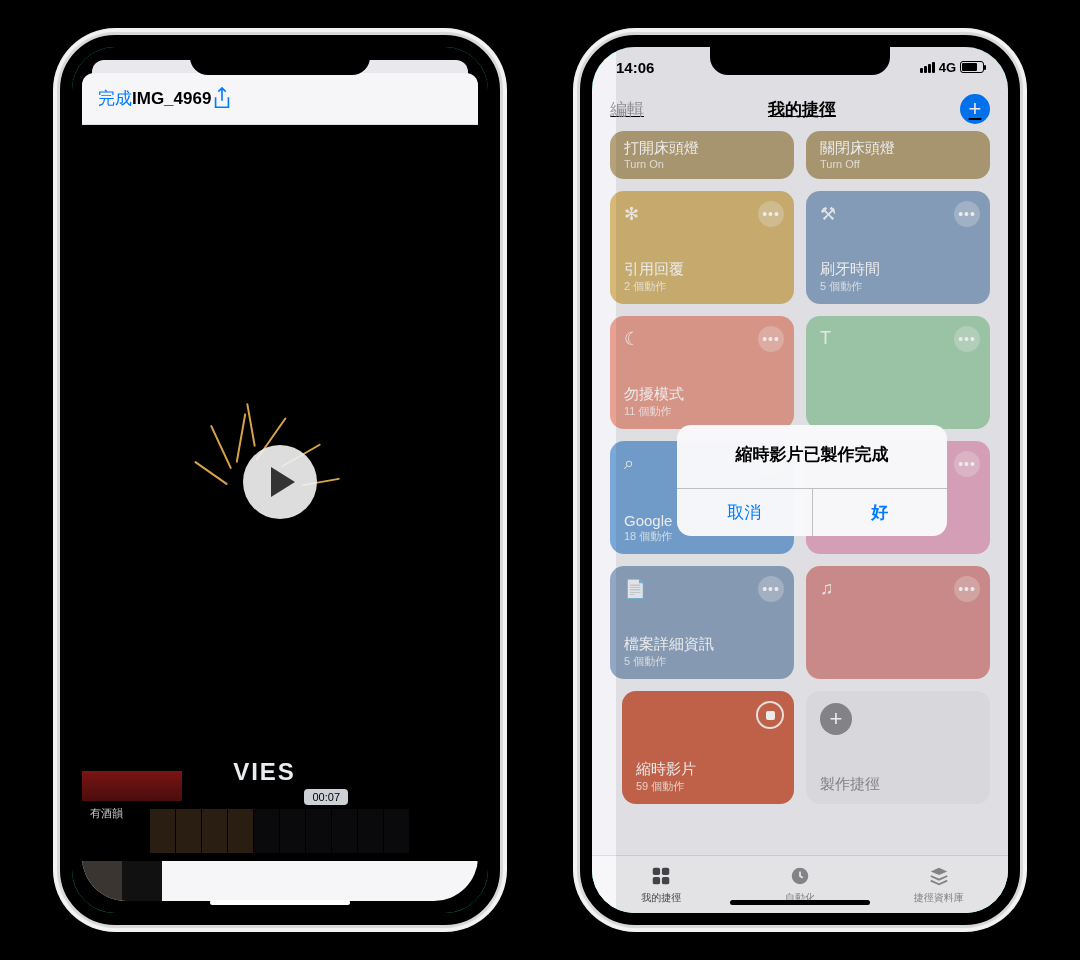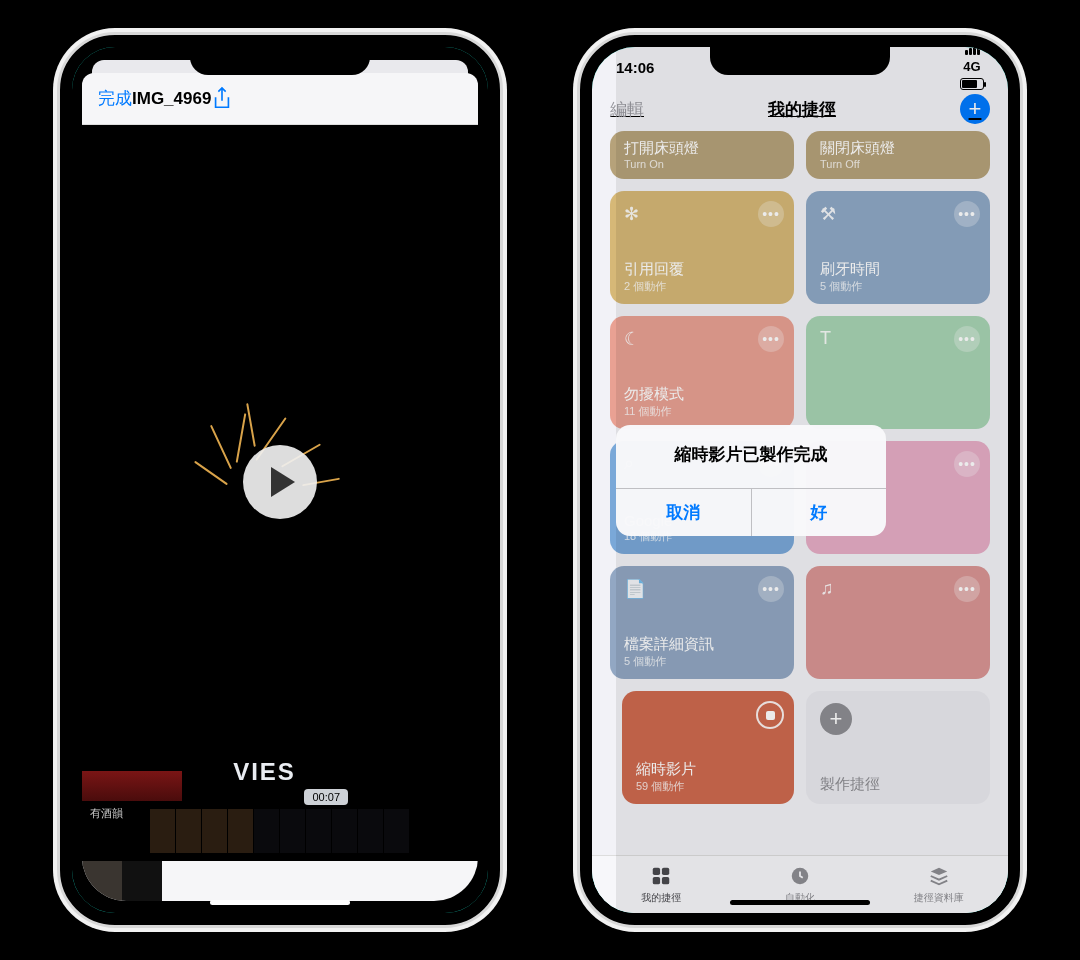--- a/index.html
+++ b/index.html
@@ -60,21 +60,21 @@
 .left .time-bubble { position: absolute; top: -12px; right: 130px; background: #cdd1d6; color: #000; font-size: 11px; padding: 2px 8px; border-radius: 4px; }
 .left .gallery-row { position: absolute; left: 0; right: 0; bottom: 0; height: 40px; background: #f6f6f8; display: flex; }
 .left .gallery-row .th { width: 40px; height: 40px; background: #111; }
 .left .gallery-row .th.light { background: #3a3530; }
 .left .red-banner { position: absolute; left: 0; bottom: 100px; width: 100px; height: 30px; background: linear-gradient(#7a1515,#4a0c0c); }
 .left .red-text { position: absolute; left: 8px; bottom: 80px; color: #ccc; font-size: 11px; }
 
 
 .right .screen { position: absolute; inset: 0; background: #f2f2f7; display: flex; flex-direction: column; }
 .right .statusbar { height: 40px; display: flex; align-items: center; justify-content: space-between; padding: 0 24px; font-size: 15px; font-weight: 600; color: #000; }
-.right .statusbar .r { display: flex; align-items: center; gap: 4px; font-size: 13px; flex-direction: column; }
+.right .statusbar .r { display: flex; align-items: center; gap: 4px; font-size: 13px; }
 .right .statusbar .bars { display: flex; gap: 1px; align-items: flex-end; }
 .right .statusbar .bars span { width: 3px; background: #000; border-radius: 1px; }
 .right .statusbar .bars span:nth-child(1){height:5px}.right .statusbar .bars span:nth-child(2){height:7px}.right .statusbar .bars span:nth-child(3){height:9px}.right .statusbar .bars span:nth-child(4){height:11px}
 .right .statusbar .batt { width: 24px; height: 12px; border: 1px solid #000; border-radius: 3px; position: relative; }
 .right .statusbar .batt::after { content:""; position:absolute; right:-3px; top:3px; width:2px; height:5px; background:#000; border-radius:1px; }
 .right .statusbar .batt .fill { position:absolute; left:1px; top:1px; bottom:1px; width:70%; background:#000; border-radius:1px; }
 .right .nav { height: 44px; display: flex; align-items: center; justify-content: space-between; padding: 0 18px; text-decoration: underline; }
 .right .nav .edit { color: #9a9aa0; font-size: 17px; }
 .right .nav .title { font-size: 17px; font-weight: 600; color: #000; }
 .right .nav .plus { width: 30px; height: 30px; border-radius: 50%; background: #007aff; color: #fff; display: flex; align-items: center; justify-content: center; font-size: 22px; font-weight: 300; }
@@ -90,27 +90,27 @@
 .right .tile.addnew { background: #eaeaef; color: #8e8e93; align-items: flex-start; }
 .right .tile.addnew .plusc { width: 32px; height: 32px; border-radius: 50%; background: #8e8e93; color: #fff; display: flex; align-items: center; justify-content: center; font-size: 22px; }
 .right .tile .stop { position: absolute; top: 10px; right: 10px; width: 28px; height: 28px; border-radius: 50%; border: 2px solid rgba(255,255,255,0.9); display: flex; align-items: center; justify-content: center; }
 .right .tile .stop::after { content:""; width:9px; height:9px; background:#fff; border-radius:2px; }
 
 .right .tabbar { height: 58px; background: #f7f7fa; border-top: 1px solid #ddd; display: flex; }
 .right .tab { flex: 1; display: flex; flex-direction: column; align-items: center; justify-content: center; gap: 2px; color: #8e8e93; font-size: 10px; }
 .right .tab.active { color: #4a4a4f; }
 .right .tab svg { width: 24px; height: 22px; }
 
-.right .overlay { position: absolute; inset: 0; background: rgba(0,0,0,0.08); display: flex; align-items: center; justify-content: flex-start; margin-left: 24px; }
+.right .overlay { position: absolute; inset: 0; background: rgba(0,0,0,0.08); display: flex; align-items: center; justify-content: center; margin-left: 24px; }
 .right .alert { width: 270px; background: rgba(248,248,250,0.98); border-radius: 14px; overflow: hidden; text-align: center; }
 .right .alert .hd { padding: 18px 16px 16px; }
 .right .alert .hd .t { font-size: 17px; font-weight: 600; color: #000; margin-bottom: 6px; }
 .right .alert .hd .m { font-size: 13px; color: #333; line-height: 1.4; }
 .right .alert .btns { display: flex; border-top: 0.5px solid #bfbfc3; }
-.right .alert .btns div { flex: 1; padding: 12px 0; color: #007aff; font-size: 17px; font-weight: bold; }
+.right .alert .btns div { flex: 1; padding: 12px 0; color: #007aff; font-size: 17px; }
 .right .alert .btns div:first-child { border-right: 0.5px solid #bfbfc3; }
 .right .alert .btns div:last-child { font-weight: 600; }
 </style>
 </head>
 <body>
 
 <div class="phone-frame left">
   <div class="notch"></div>
   <div class="screen">
     <div class="peek"></div>

